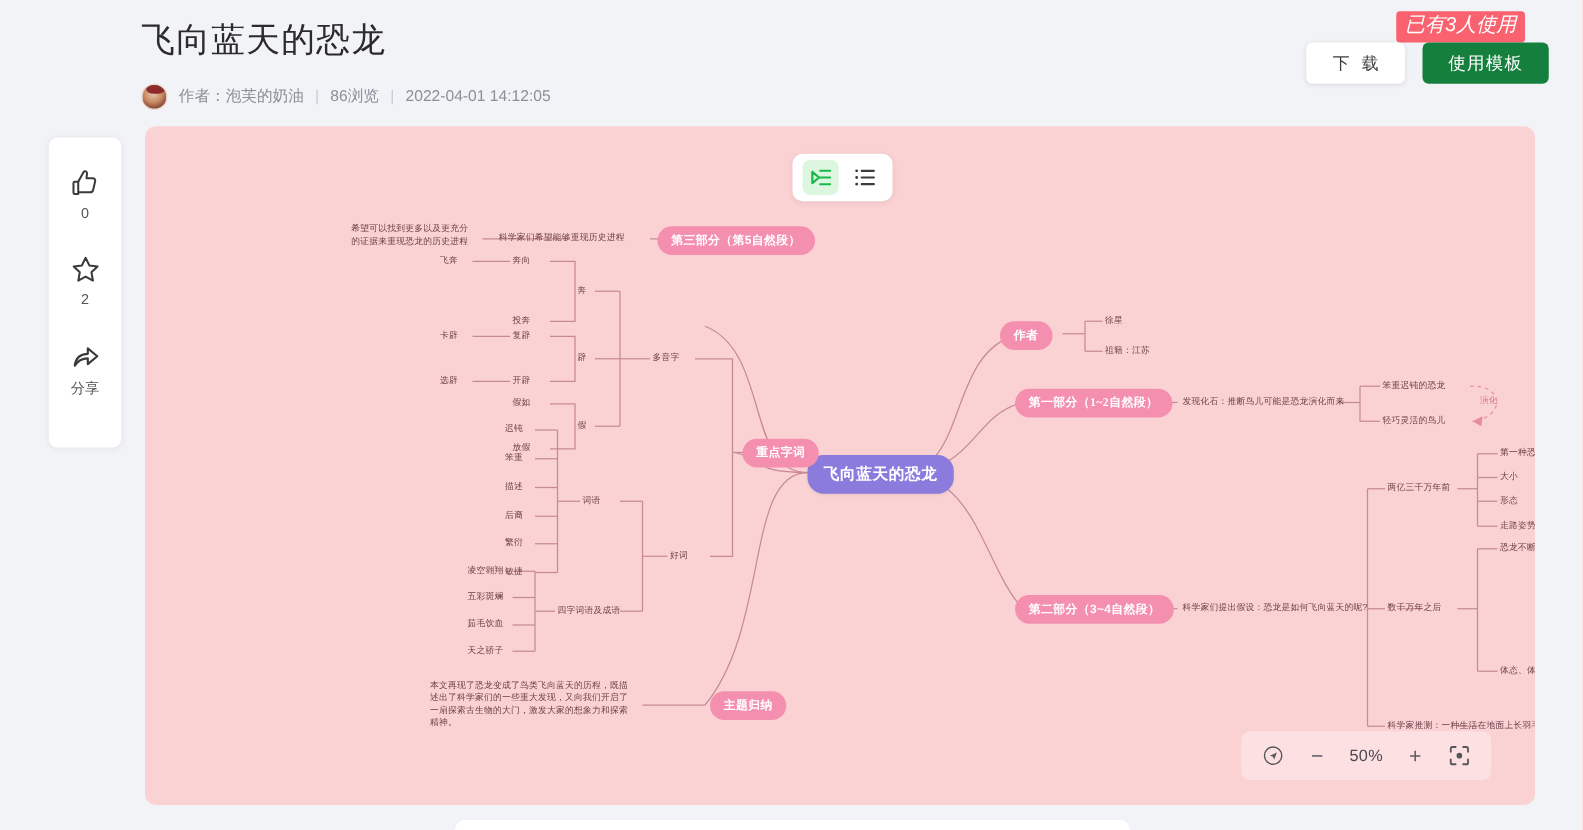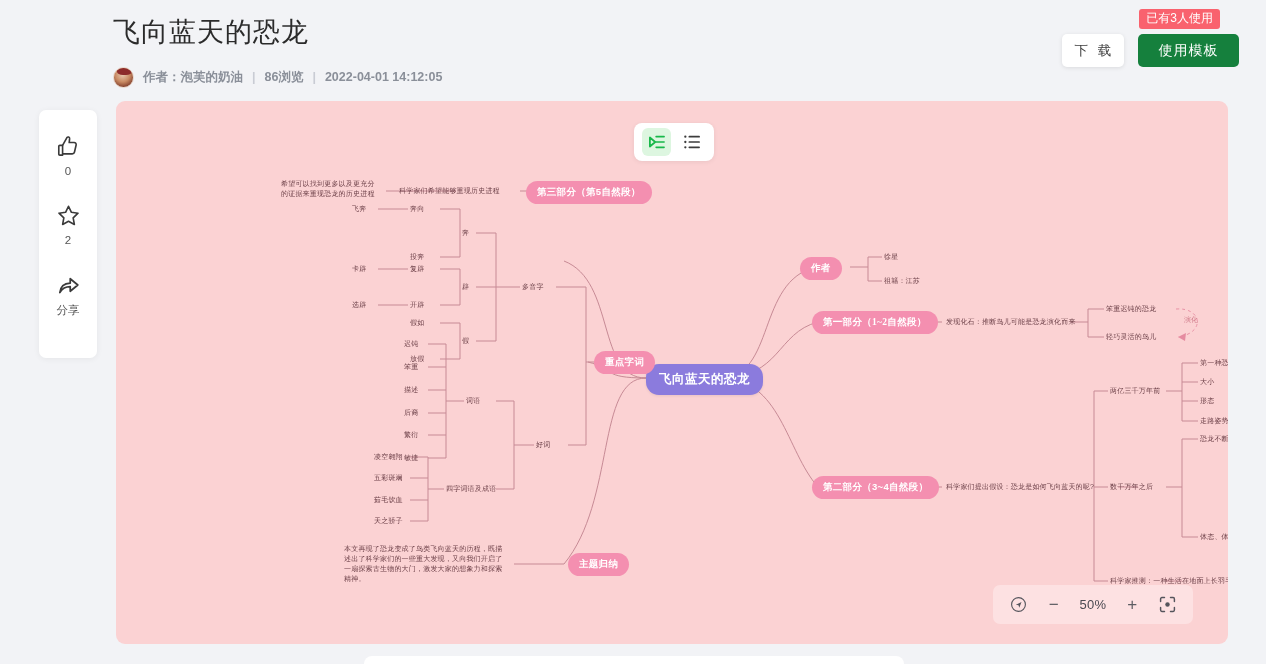--- a/index.html
+++ b/index.html
@@ -23,39 +23,39 @@
   .avatar {
     width:21px; height:21px; border-radius:50%;
     background:radial-gradient(circle at 45% 35%, #e8c9b0 0%, #c98a63 45%, #7e3b2a 80%);
     border:1px solid #e7d5c9; flex:none;
     position:relative; overflow:hidden;
   }
   .avatar::after{
     content:""; position:absolute; left:3px; top:-2px; width:15px; height:9px;
     background:#8d2b2b; border-radius:50% 50% 40% 40%;
   }
-  .meta-text { font-size:12.5px; color:#8a8f99; margin-left:9px; white-space:nowrap;font-weight:bold; }
+  .meta-text { font-size:12.5px; color:#8a8f99; margin-left:9px; white-space:nowrap; }
   .meta-sep { color:#c9ccd4; padding:0 9px; }
 
   .btn-download {
     position:absolute; right:142px; top:34px;
-    width:62px; height:33px; background:#fff; border:none; border-radius:5px;
+    width:79px; height:33px; background:#fff; border:none; border-radius:5px;
     box-shadow:0 1px 4px rgba(0,0,0,.10);
     font-size:13.5px; color:#3b3b3b; letter-spacing:3px; text-indent:3px;
     cursor:pointer; font-family:inherit;
   }
   .btn-use {
     position:absolute; right:27px; top:34px;
     width:101px; height:33px; background:#15803d; border:none; border-radius:5px;
     color:#fff; font-size:14px; letter-spacing:1px; cursor:pointer; font-family:inherit;
   }
   .badge-used {
     position:absolute; right:46px; top:9px;
-    background:#f9626e; color:#fff; font-size:12px;
-    padding:2px 7px 3px; border-radius:3px; white-space:nowrap; line-height:1.25;
+    background:#f9626e; color:#fff; font-size:16px;
+    padding:2px 7px 3px; border-radius:3px; white-space:nowrap; line-height:1.25;font-style:italic;
   }
 
   
   .rail {
     position:absolute; left:39px; top:110px; width:58px; height:248px;
     background:#fff; border-radius:7px; box-shadow:0 1px 6px rgba(0,0,0,.06);
     display:flex; flex-direction:column; align-items:center;
     padding-top:24px; gap:26px;
   }
   .rail-item { display:flex; flex-direction:column; align-items:center; cursor:pointer; width:100%; }

